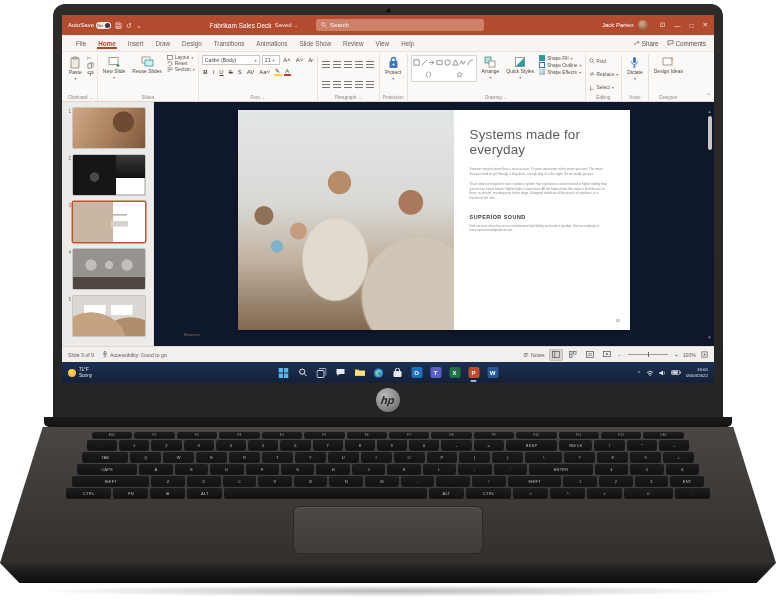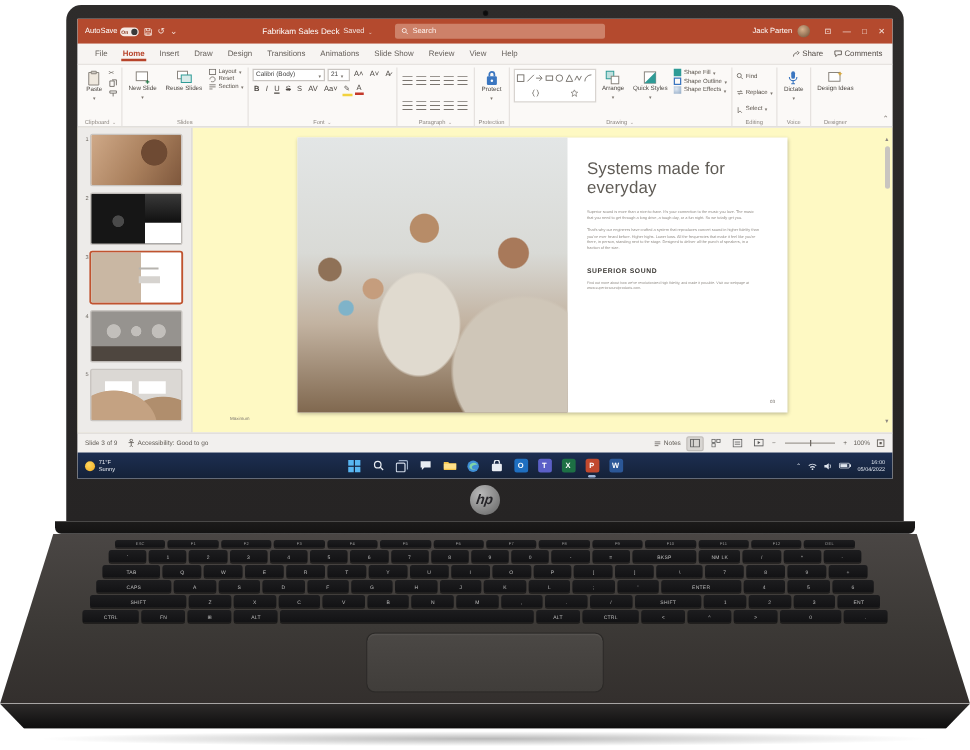--- a/index.html
+++ b/index.html
@@ -83,21 +83,21 @@
   .minirow{display:flex;align-items:center;gap:2px;white-space:nowrap;}
   .chip{width:6px;height:6px;display:inline-block;}
   .fontrow{display:flex;align-items:center;gap:2px;margin-bottom:2px;}
   .fbox{border:1px solid #c9c5c1;background:#fff;font-size:5.2px;color:#444;padding:1px 2px;display:flex;align-items:center;gap:2px;}
   .fmt{font-size:6px;color:#4b4641;padding:0 1.5px;}
   .txticon{width:8px;height:7px;background:repeating-linear-gradient(to bottom,#7a756f 0 1px,transparent 1px 3px);display:inline-block;margin:0 1.5px;}
   .shapesbox{border:1px solid #d8d4d0;background:#fff;width:66px;height:27px;display:flex;flex-wrap:wrap;
     align-content:space-around;justify-content:space-around;padding:1px;box-sizing:border-box;}
   .collapse-caret{position:absolute;right:3px;bottom:2px;font-size:6px;color:#8d8781;}
 
-  .workarea{flex:1 1 auto;display:flex;background:#fef9c3;min-height:0;}
+  .workarea{flex:1 1 auto;display:flex;background:#0f172a;min-height:0;}
   .thumbs{width:92px;flex:0 0 auto;background:#edebe9;border-right:1px solid #dcd9d6;
     padding:6px 4px 0 2px;box-sizing:border-box;overflow:hidden;}
   .thumb{display:flex;gap:2px;margin-bottom:7px;align-items:flex-start;}
   .tnum{font-size:4.5px;color:#6d6861;width:7px;text-align:right;padding-top:1px;}
   .tprev{width:72px;height:40px;background:#fff;box-shadow:0 0 0 1px #c9c5c1;border-radius:1px;}
   .thumb.sel .tprev{box-shadow:0 0 0 1.5px #c0532f;}
   .t1 .tprev{background:radial-gradient(circle at 70% 35%,#6e4a33 0 18%,transparent 19%),
     linear-gradient(120deg,#cfa988,#a97f5c 55%,#7e573c);}
   .t2 .tprev{background:linear-gradient(#3a3a3a,#101010) 100% 0/40% 58% no-repeat,
     linear-gradient(#fff,#fff) 100% 100%/40% 42% no-repeat,

